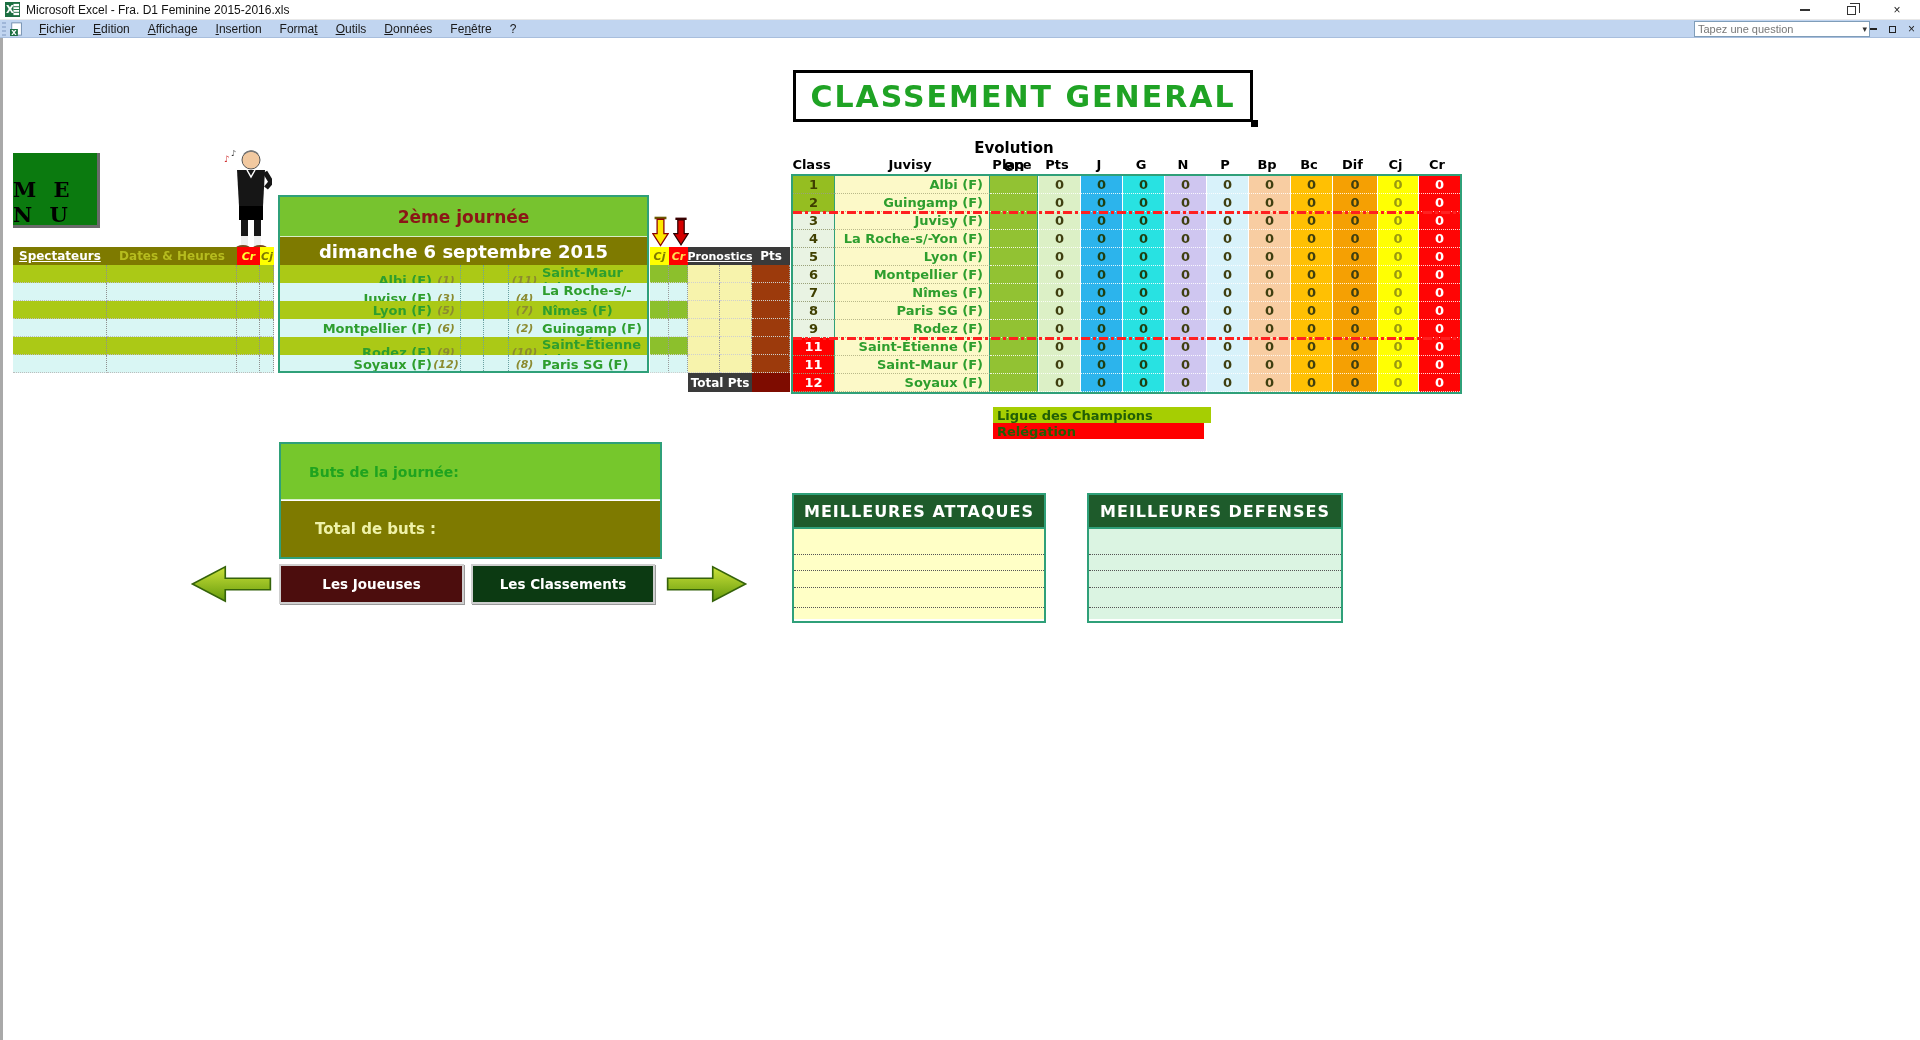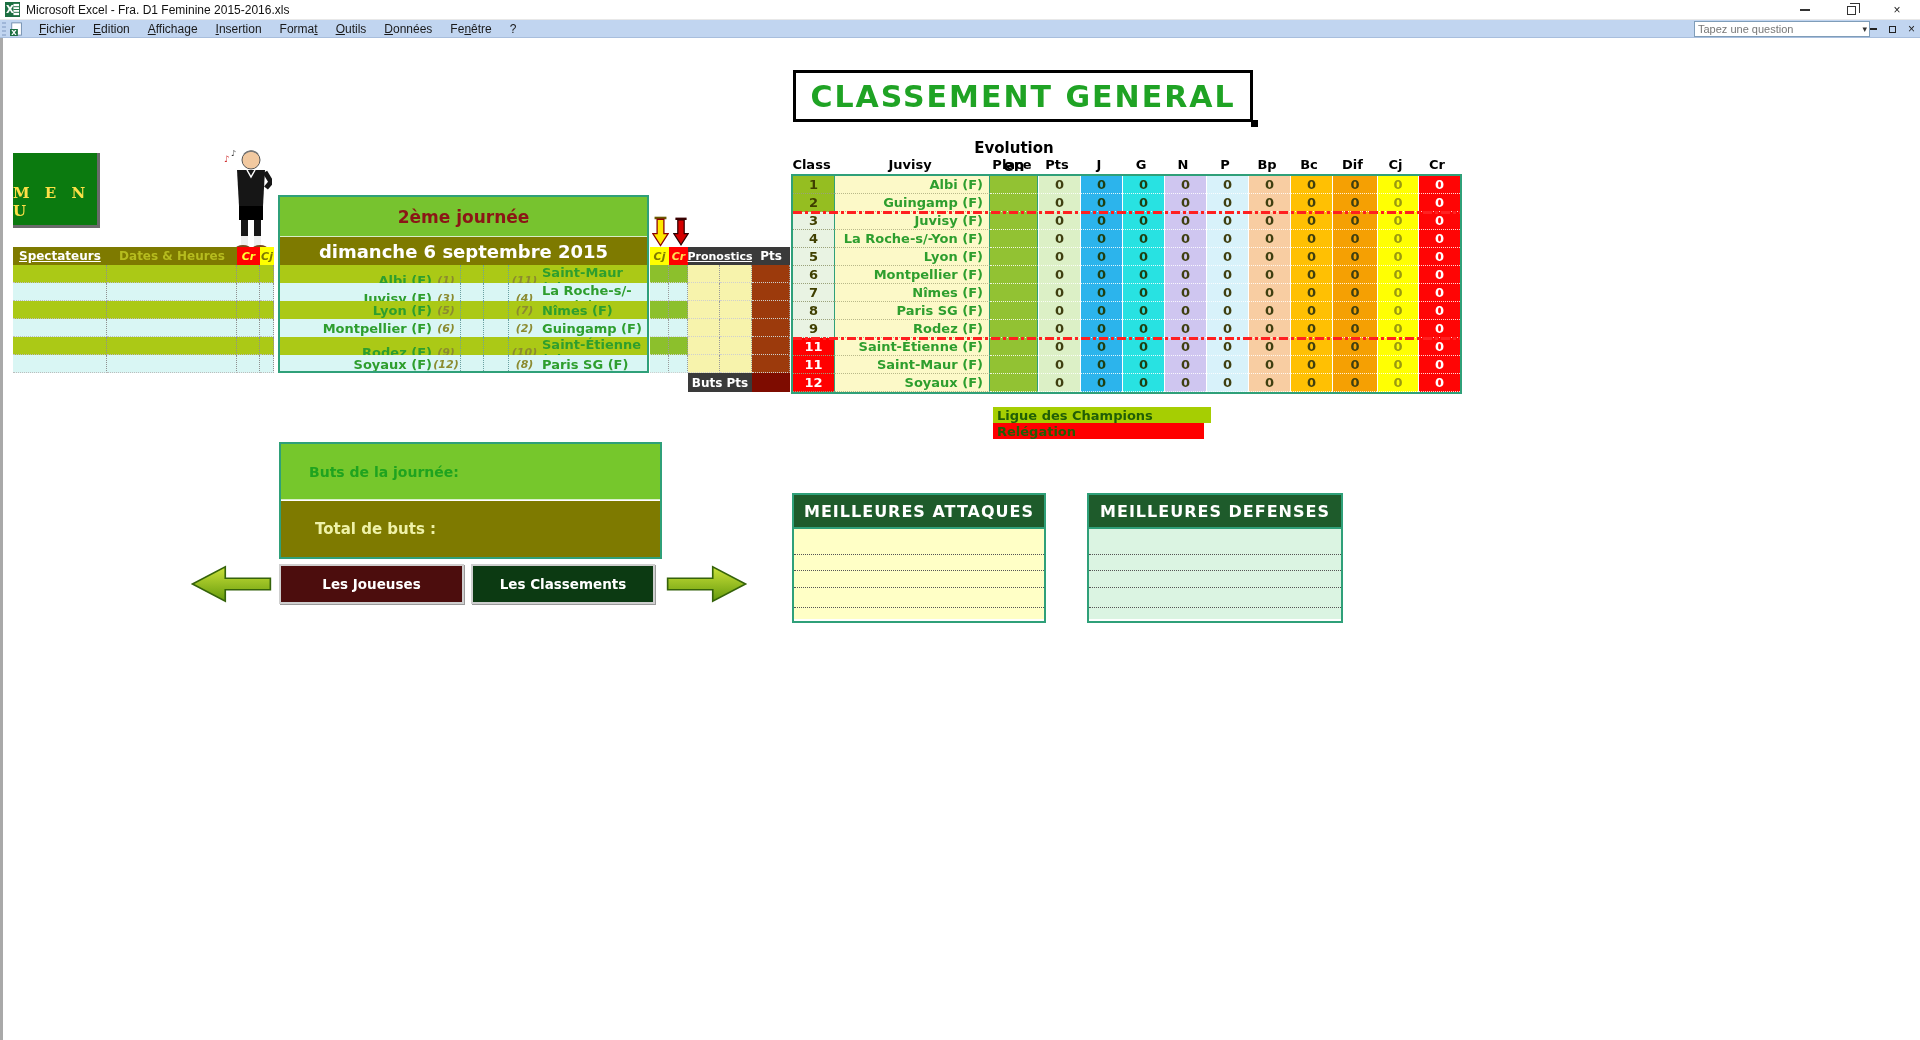--- a/index.html
+++ b/index.html
@@ -40,21 +40,21 @@
 
   
   .sheet { position:absolute; left:0; top:38px; width:1920px; height:1002px; background:#fff; }
   .frame-left { position:absolute; left:0; top:38px; width:3px; height:1002px; background:#a9a9a9; }
   .abs { position:absolute; }
 
   .menu-box { left:13px; top:153px; width:87px; height:75px; background:#0b7a0f;
               border-right:3px solid #6a6a6a; border-bottom:3px solid #6a6a6a;
               display:flex; align-items:center; justify-content:center;
               font-family:"DejaVu Serif",serif; font-weight:bold; letter-spacing:5px;
-              color:#fde047; font-size:15px; padding-top:26px; cursor:pointer; }
+              color:#000000; font-size:21px; padding-top:26px; cursor:pointer; }
 
   
   .cell { position:absolute; }
   .lt-head { top:247px; height:18px; background:#7e7a00; font-size:12px; font-weight:bold;
              display:flex; align-items:center; justify-content:center; }
   .lt-spect { left:13px; width:94px; color:#fff; text-decoration:underline; justify-content:flex-start; padding-left:6px;}
   .lt-dates { left:107px; width:130px; color:#b6bc1e; }
   .lt-cr { left:237px; width:23px; background:#ff0000; color:#ffff30; font-style:italic; font-size:11px;}
   .lt-cj { left:260px; width:14px; background:#ffff00; color:#7e7a00; font-style:italic; font-size:11px;}
   .ltrow { position:absolute; left:13px; width:261px; height:18px; display:grid;
@@ -382,21 +382,21 @@
         <div class="pts-cell"></div>
       </div>
       <div class="prow" style="top: 355px;">
         <div class="rowB"></div>
         <div class="rowB"></div>
         <div class="pron-cell"></div>
         <div class="pron-cell"></div>
         <div class="pts-cell"></div>
       </div>
     </div>
-  <div class="cell total-lab">Buts Pts</div>
+  <div class="cell total-lab">Total Pts</div>
   <div class="cell total-val"></div>
 
   <div class="abs title-box">CLASSEMENT GENERAL</div>
   <div class="abs sel-handle"></div>
   <div class="abs st-evo1">Evolution en</div>
   <div class="abs st-header" id="st-header">
       <div>Class</div>
       <div>Juvisy</div>
       <div>Place</div>
       <div>Pts</div>

